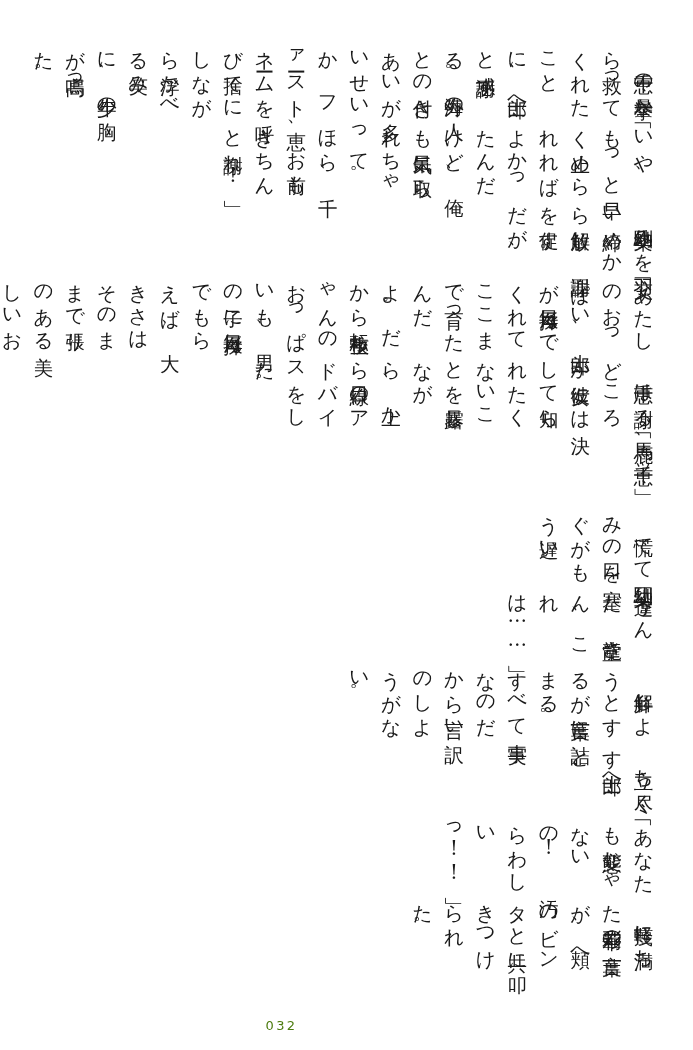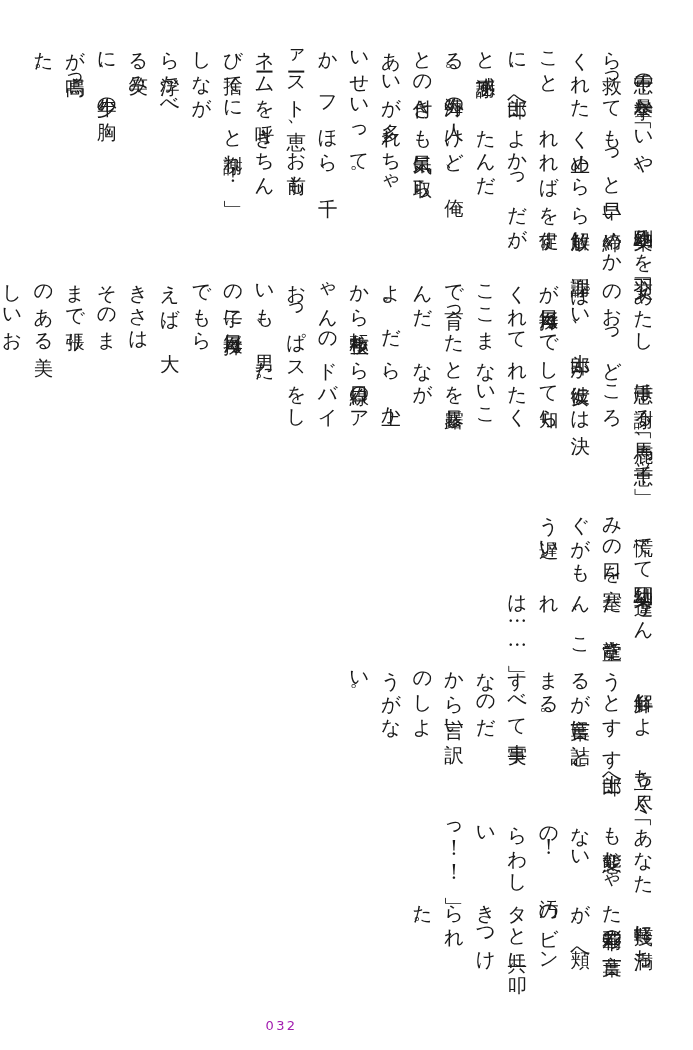--- a/index.html
+++ b/index.html
@@ -60,21 +60,21 @@
   }
   #page-number {
     position: absolute;
     bottom: 17px;
     left: 0;
     width: 563px;
     text-align: center;
     font-family: "DejaVu Sans", "Liberation Sans", sans-serif;
     font-size: 13px;
     letter-spacing: 0.18em;
-    color: #a21caf;
+    color: #4d7c0f;
   }
 </style>
 </head>
 <body>
 
 <div id="page">
 
   <div id="text-body">
     <p class="para indent">千恵の暴挙から救ってくれたことに、士郎へと感謝する。海外の人との付きあいが多いせいか、ファーストネームを呼び捨てにしながら浮かべる笑みに、少年の胸が高鳴った。</p>
     <p class="para">「いや、もっと早く止められればよかったんだけど、俺も呆気に取られちゃって。ほら、千恵、お前もきちんと謝れ!」</p>

